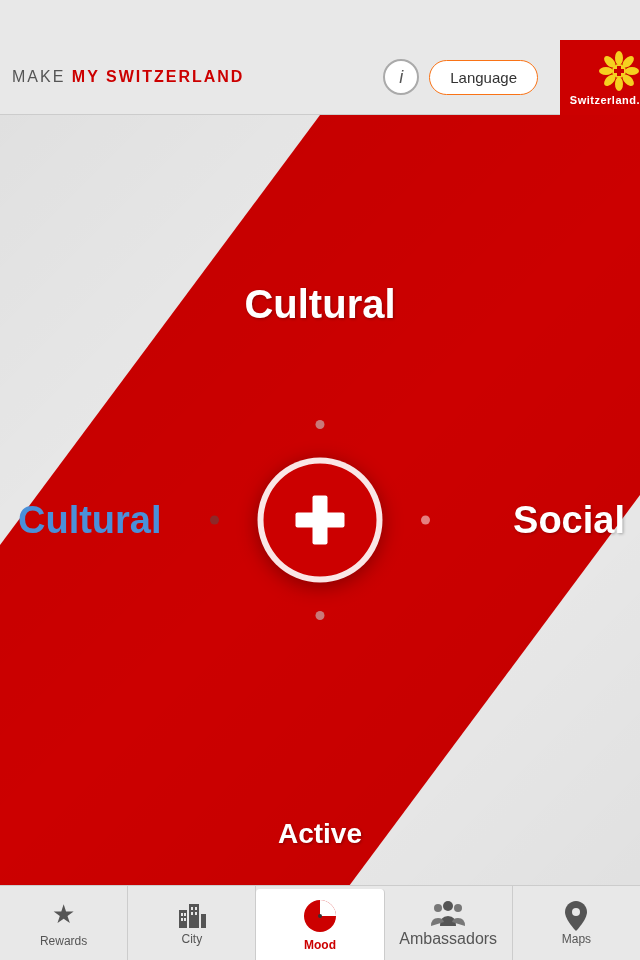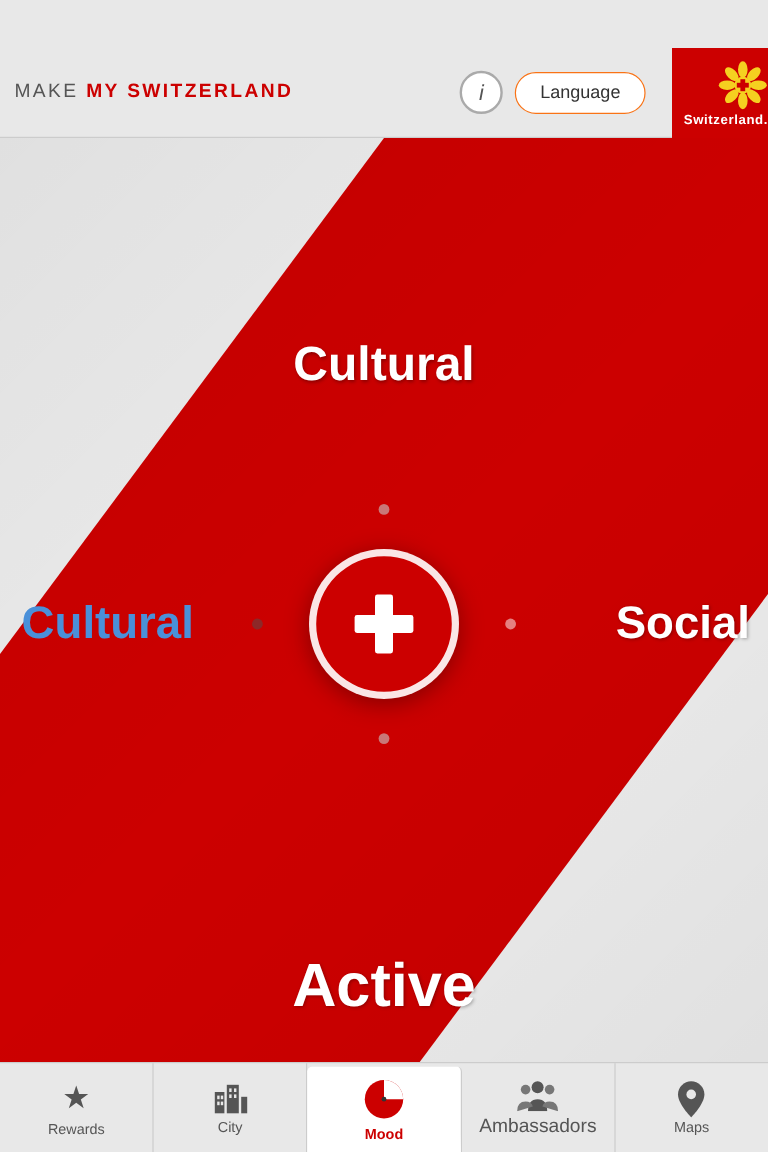--- a/index.html
+++ b/index.html
@@ -67,21 +67,21 @@
   <div style="position:absolute;bottom:0;right:0;width:0;height:0;border-style:solid;border-width:0 0 430px 320px;border-color:transparent transparent #ececec transparent;"></div>
 
   <div style="position:absolute;inset:0;background:linear-gradient(135deg, rgba(0,0,0,0.05) 0%, transparent 50%, rgba(0,0,0,0.05) 100%);"></div>
 
 
   <div style="position:absolute;top:120px;left:50%;transform:translateX(-50%);z-index:5;margin-top:47px;">
     <span style="font-size:40px;font-weight:700;color:white;text-shadow:1px 1px 3px rgba(0,0,0,0.3);">Cultural</span>
   </div>
 
   <div style="position:absolute;bottom:75px;left:50%;transform:translateX(-50%);z-index:5;">
-    <span style="font-size:51px;font-weight:700;color:white;text-shadow:1px 1px 3px rgba(0,0,0,0.3);">Active</span>
+    <span style="font-size:28px;font-weight:700;color:white;text-shadow:1px 1px 3px rgba(0,0,0,0.3);">Active</span>
   </div>
 
   <div style="position:absolute;top:50%;left:18px;transform:translateY(-50%);z-index:5;">
     <span style="font-size:38px;font-weight:700;color:#4a90d9;">Cultural</span>
   </div>
 
   <div style="position:absolute;top:50%;right:15px;transform:translateY(-50%);z-index:5;">
     <span style="font-size:38px;font-weight:700;color:white;text-shadow:1px 1px 3px rgba(0,0,0,0.3);">Social</span>
   </div>
 

